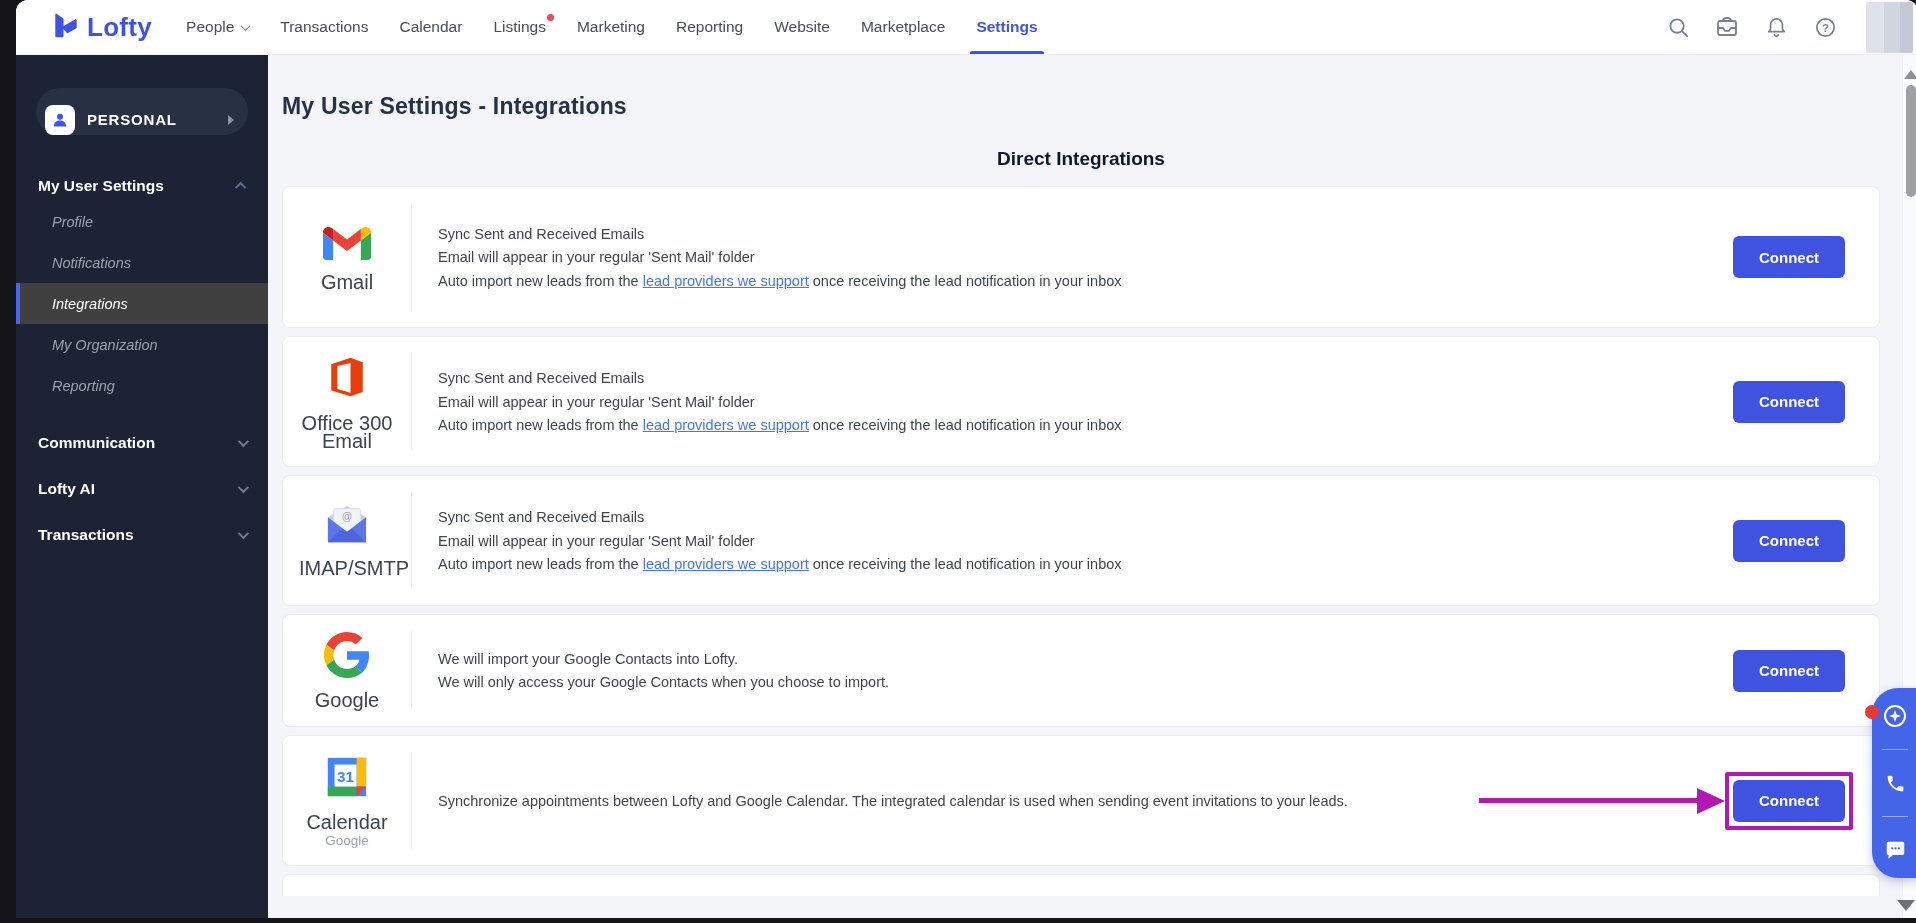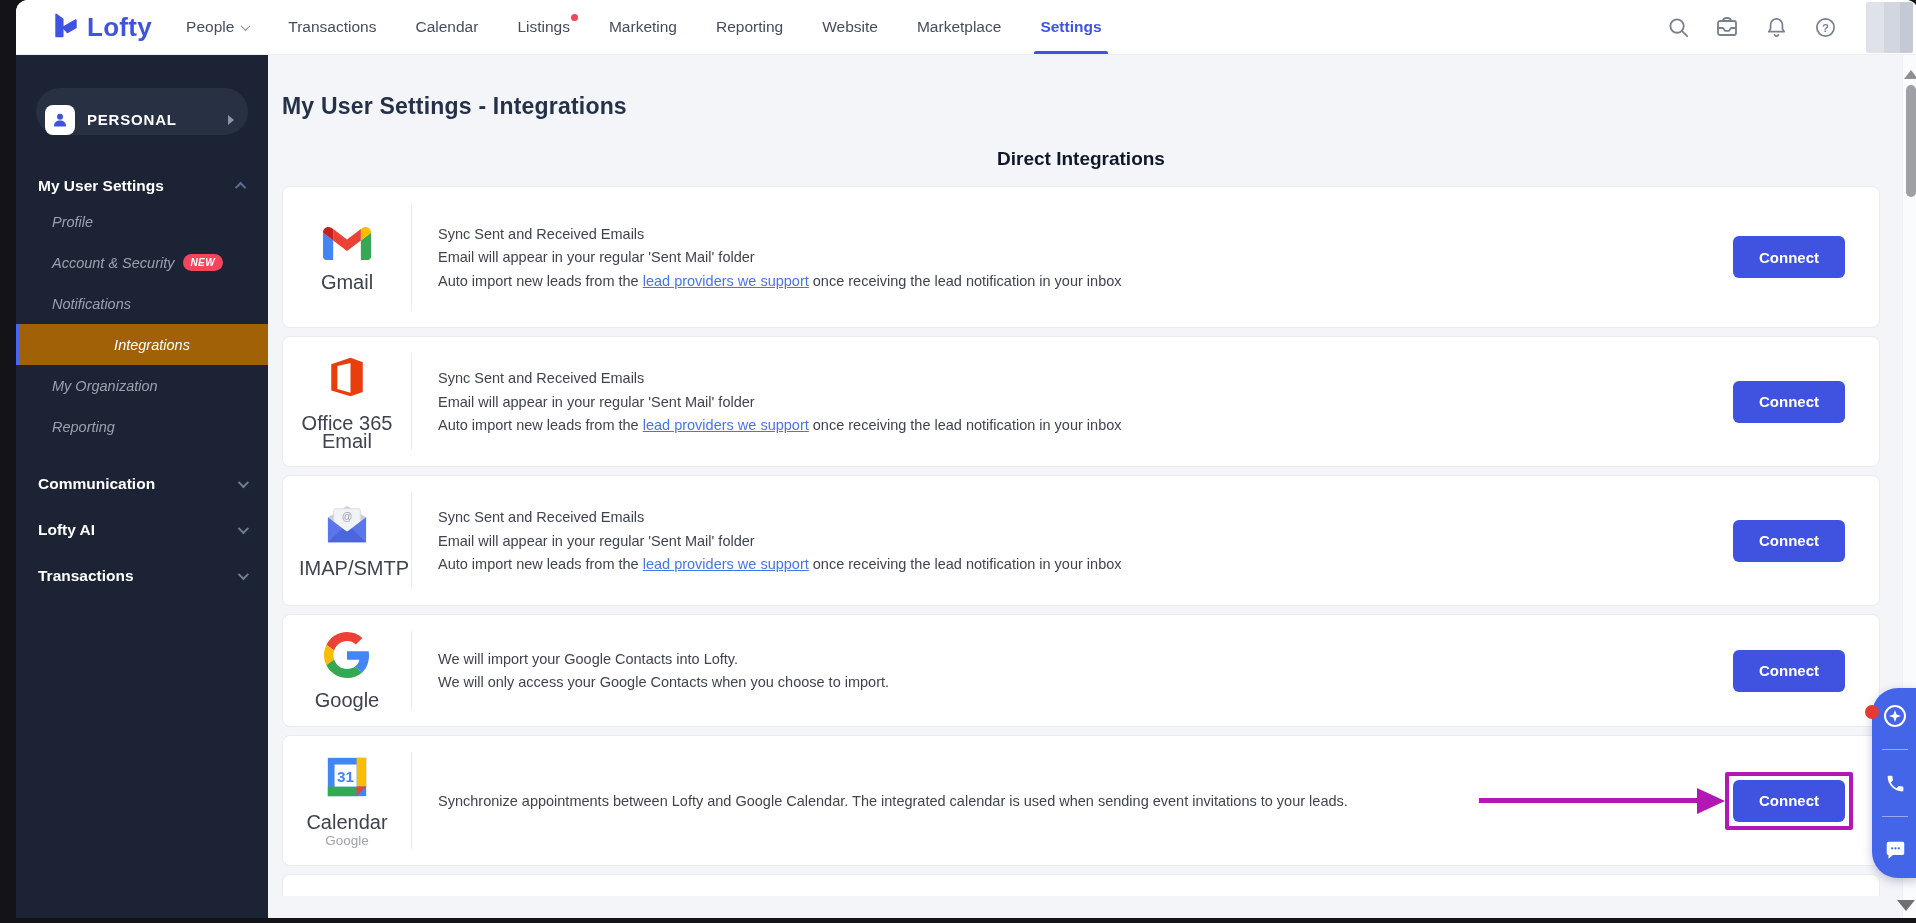--- a/index.html
+++ b/index.html
@@ -14,21 +14,21 @@
     position:absolute; left:16px; top:0; width:1902px; height:918px;
     background:#f4f5f8; border-radius:12px 12px 0 0; overflow:hidden;
   }
   
   .topbar {
     position:absolute; left:0; top:0; right:0; height:55px; background:#fff;
     border-bottom:1px solid #eceef2; display:flex; align-items:center; z-index:20;
   }
   .logo { margin-left:36px; display:flex; align-items:center; gap:7px; cursor:pointer; }
   .logo-text { font-size:26px; font-weight:bold; color:#3e53e1; letter-spacing:.3px; }
-  .nav { display:flex; margin-left:34px; gap:39px; align-items:center; height:100%; }
+  .nav { display:flex; margin-left:34px; gap:31px; align-items:center; height:100%; }
   .nav-item {
     position:relative; height:100%; display:flex; align-items:center;
     font-size:15.5px; color:#454c5b; font-weight:500; cursor:pointer; white-space:nowrap;
   }
   .nav-item.active { color:#3e53e1; font-weight:600; }
   .nav-underline { position:absolute; bottom:0; left:-6px; right:-6px; height:3px; background:#3e53e1; border-radius:2px 2px 0 0; }
   .caret-down { display:inline-block; width:7px; height:7px; border-right:1.7px solid #7b8494; border-bottom:1.7px solid #7b8494; transform:rotate(45deg) translate(-1px,-1px); margin-left:8px; }
   .red-dot { position:absolute; top:14px; right:-8px; width:7px; height:7px; background:#f5455c; border-radius:50%; }
   .top-icons { margin-left:auto; display:flex; align-items:center; gap:25px; margin-right:0; height:100%; }
   .tb-icon { width:24px; height:24px; cursor:pointer; display:flex; align-items:center; justify-content:center; }
@@ -47,21 +47,21 @@
   .ws-label { flex:1; margin-left:12px; font-weight:bold; font-size:15px; letter-spacing:.8px; color:#fff; }
   .ws-caret { width:0; height:0; border-left:6px solid #8b93a5; border-top:5px solid transparent; border-bottom:5px solid transparent; }
   .side-group-title {
     margin-top:36px; height:30px; padding:0 22px; display:flex; align-items:center;
     justify-content:space-between; font-weight:bold; font-size:15.5px; color:#fff; cursor:pointer;
   }
   .side-item {
     height:41px; display:flex; align-items:center; padding-left:36px;
     font-size:14.5px; color:#9aa1ae; cursor:pointer;font-style:italic;
   }
-  .side-item.active { background:#a16207; color:#fff; border-left:4px solid #4a66ef; padding-left:16px;justify-content:center; }
+  .side-item.active { background:#404040; color:#fff; border-left:4px solid #4a66ef; padding-left:32px; }
   .badge-new {
     margin-left:8px; background:#f5455c; color:#fff; font-size:10px; font-weight:bold;
     padding:3px 8px; border-radius:9px; letter-spacing:.4px;
   }
   .side-section {
     height:46px; display:flex; align-items:center; justify-content:space-between;
     padding:0 22px; font-weight:bold; font-size:15.5px; color:#fff; cursor:pointer;
   }
   .side-section.first { margin-top:14px; }
   .chev { width:8px; height:8px; border-right:2px solid #707c92; border-bottom:2px solid #707c92; }
@@ -199,24 +199,20 @@
     </div>
 
     <div class="side-group-title">
       <span>My User Settings</span>
         <span class="chev up"></span>
     </div>
     <div class="side-item">
         <span>Profile</span>
       </div>
     <div class="side-item">
-      <span>Account &amp; Security</span>
-      <span class="badge-new">NEW</span>
-    </div>
-    <div class="side-item">
         <span>Notifications</span>
       </div>
     <div class="side-item active">
         <span>Integrations</span>
       </div>
     <div class="side-item">
         <span>My Organization</span>
       </div>
     <div class="side-item">
         <span>Reporting</span>
@@ -264,21 +260,21 @@
         <button class="connect-btn">Connect</button>
       </div>
 
       <div class="card h2">
         <div class="icon-col">
           <span>
             <svg width="42" height="48" viewBox="0 0 48 48">
               <path fill="#e83e0c" fill-rule="evenodd" d="M28 2 L42 7 V41 L28 46 L6 39.5 V9.5 Z M13 11.5 L28 8 V42 L13 37.8 Z"></path>
             </svg>
           </span>
-          <div class="int-label">Office 365 Email</div>
+          <div class="int-label">Office 300 Email</div>
         </div>
         <div class="vdiv"></div>
         <div class="text-col">
           <p>Sync Sent and Received Emails</p>
           <p>Email will appear in your regular 'Sent Mail' folder</p>
           <p><span>Auto import new leads from the </span><a class="link">lead providers we support</a><span> once receiving the lead notification in your inbox</span></p>
         </div>
         <button class="connect-btn">Connect</button>
       </div>
 

